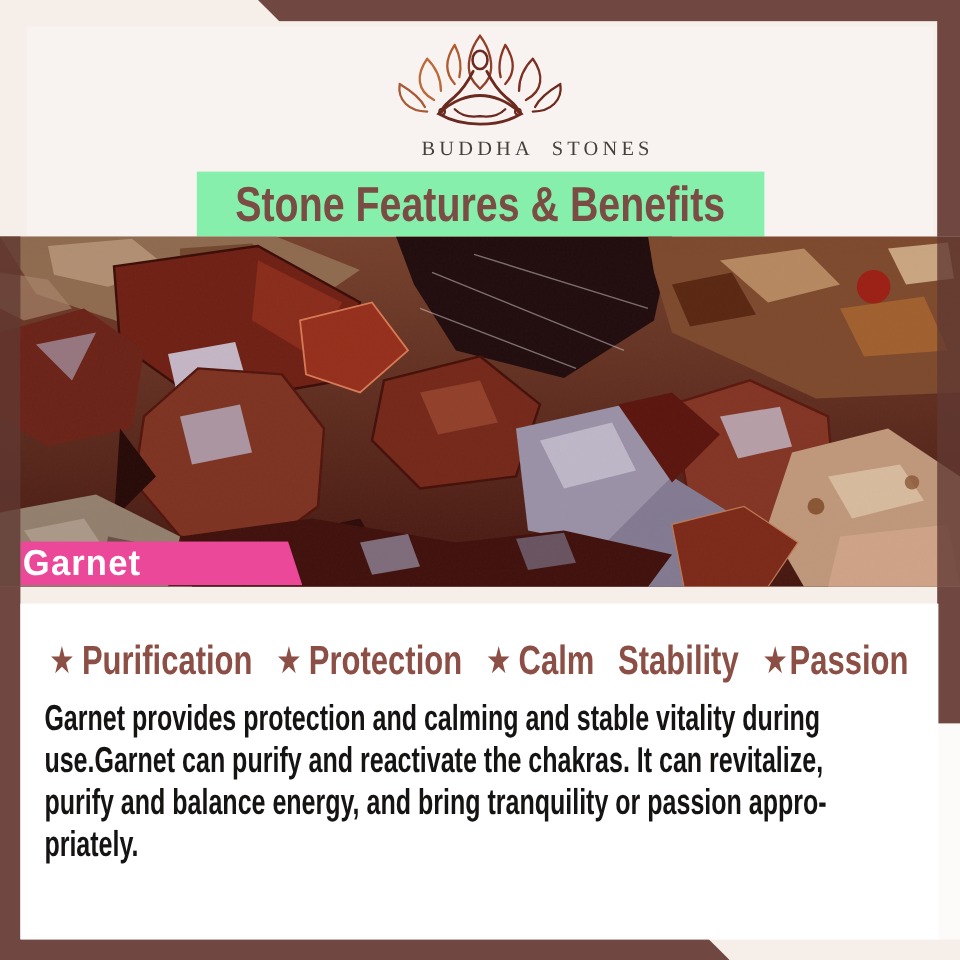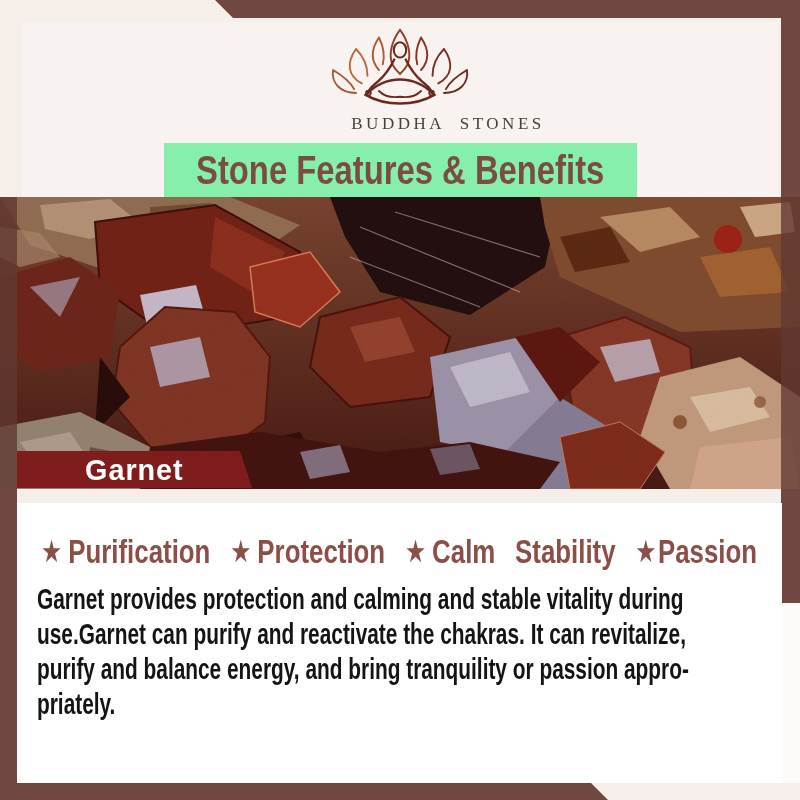--- a/index.html
+++ b/index.html
@@ -28,23 +28,23 @@
     font-family:"Liberation Serif","DejaVu Serif",serif;font-size:17px;
     letter-spacing:3.5px;word-spacing:8px;color:#46403A;font-weight:400;padding-left:48px;}
   
   .title-band{left:164px;top:143px;width:473px;height:54px;background:#86efac;
     display:flex;align-items:center;justify-content:center;}
   .title-text{font-size:41px;font-weight:bold;color:#7B4C43;white-space:nowrap;
     transform:scaleX(0.80);transform-origin:center;letter-spacing:0px;}
   
   .photo{left:0;top:197px;width:800px;height:292px;}
   
-  .banner{left:17px;top:451px;width:235px;height:37px;background:#7f1d1d;
+  .banner{left:17px;top:451px;width:235px;height:37px;background:#ec4899;
     clip-path:polygon(0 0,223px 0,235px 37px,0 37px);
-    display:flex;align-items:center;justify-content:center;}
+    display:flex;align-items:center;justify-content:flex-start;}
   .banner-text{color:#FFFFFF;font-size:30px;font-weight:bold;letter-spacing:1px;
     transform:scaleX(0.96);}
   
   .white-panel{left:17px;top:503px;width:765px;height:280px;background:#FFFFFF;}
   
   .features{left:17px;top:528px;width:765px;height:46px;
     display:flex;align-items:center;justify-content:center;}
   .features-row{display:flex;align-items:center;column-gap:26px;white-space:nowrap;
     transform:scaleX(0.76);transform-origin:center;
     font-size:34px;font-weight:bold;color:#8C4F45;}

